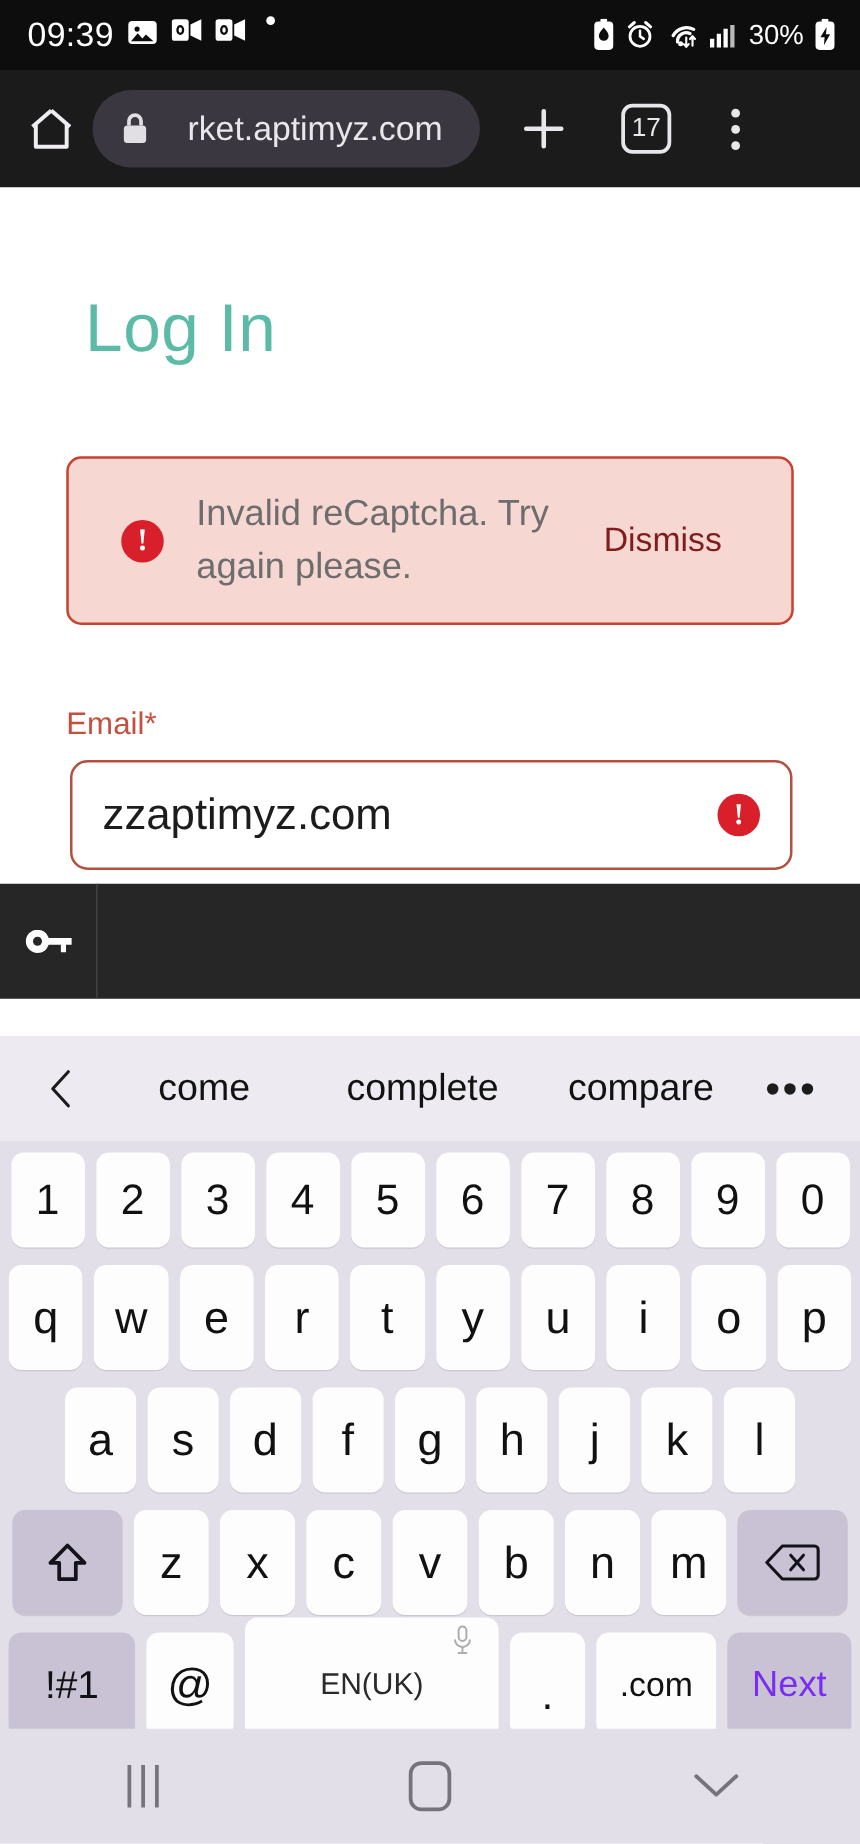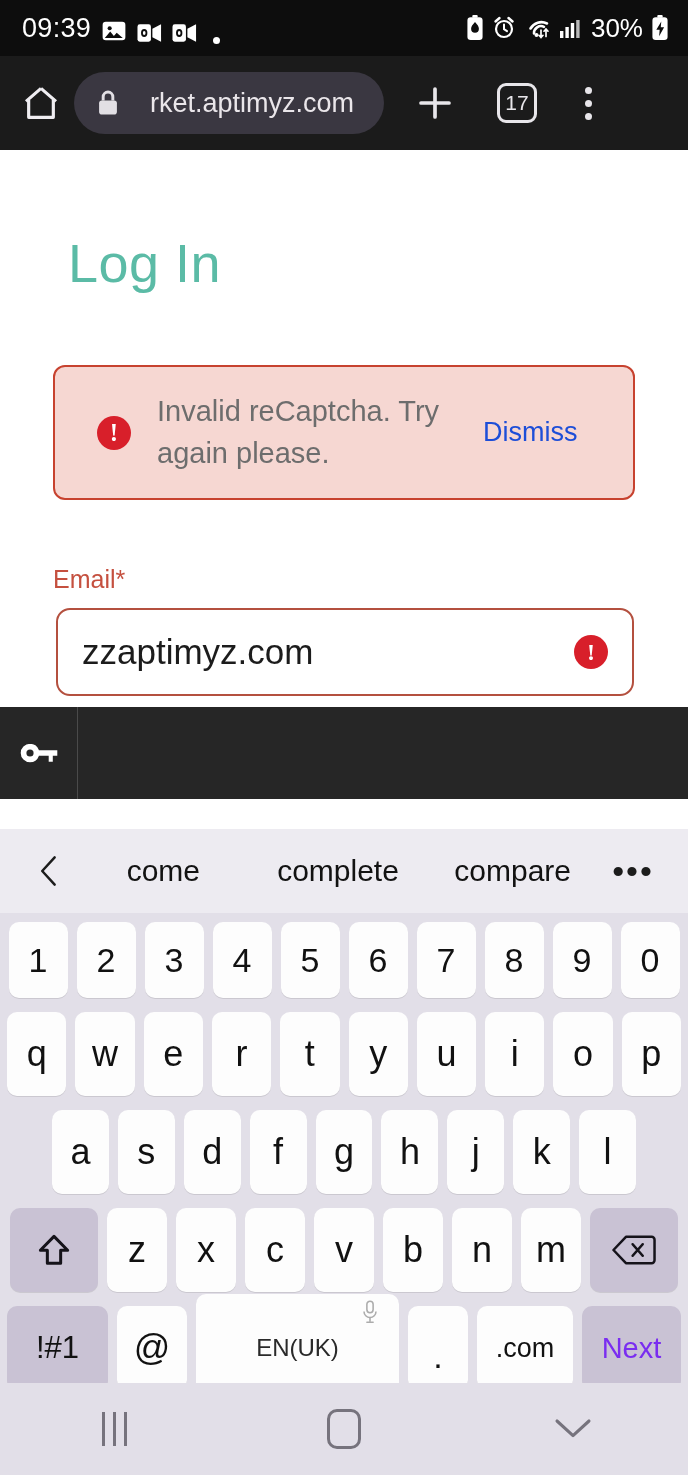--- a/index.html
+++ b/index.html
@@ -11,24 +11,24 @@
   }
   .screen { position: relative; width: 688px; height: 1475px; background:#fff; }
 
   
   .statusbar {
     position:absolute; top:0; left:0; width:688px; height:56px;
     background:#0d0d0d; color:#ffffff;
     display:flex; align-items:center; justify-content:space-between;
     padding: 0 18px 0 22px;
   }
-  .sb-left { display:flex; align-items:flex-end; gap:10px; }
+  .sb-left { display:flex; align-items:flex-start; gap:10px; }
   .sb-time { font-size:27px; letter-spacing:.3px; font-weight:400; }
   .sb-right { display:flex; align-items:center; gap:7px; }
-  .sb-pct { font-size:26px; margin-left:2px; }
+  .sb-pct { font-size:22px; margin-left:2px; }
   .ico { display:inline-flex; align-items:center; justify-content:center; }
   .dot-sm { width:7px; height:7px; border-radius:50%; background:#fff; display:inline-block; margin-left:6px;}
 
   
   .browserbar {
     position:absolute; top:56px; left:0; width:688px; height:94px;
     background:#1b1b1b;
     display:flex; align-items:center; gap:6px; padding: 0 14px;
   }
   .home-btn { width:54px; height:54px; display:flex; align-items:center; justify-content:center; }
@@ -64,21 +64,21 @@
     flex:0 0 auto; width:34px; height:34px; border-radius:50%;
     background:#d81f2a; color:#fff; font-size:25px; font-weight:700;
     display:flex; align-items:center; justify-content:center;
     font-family:"Liberation Serif", serif; line-height:1;
   }
   .alert-msg {
     flex:1 1 auto; color:#6d6d6d; font-size:29px; line-height:1.42;
     max-width:300px;
   }
   .alert-dismiss {
-    flex:0 0 auto; color:#1d4ed8; font-size:27px; white-space:nowrap;
+    flex:0 0 auto; color:#7f1d1d; font-size:27px; white-space:nowrap;
     cursor:pointer;
   }
 
   .field-label {
     position:absolute; left:53px; top:415px;
     color:#c5503f; font-size:25px;
   }
   .email-field {
     position:absolute; left:56px; top:458px; width:578px; height:88px;
     border:2px solid #b4503f; border-radius:14px; background:#fff;

